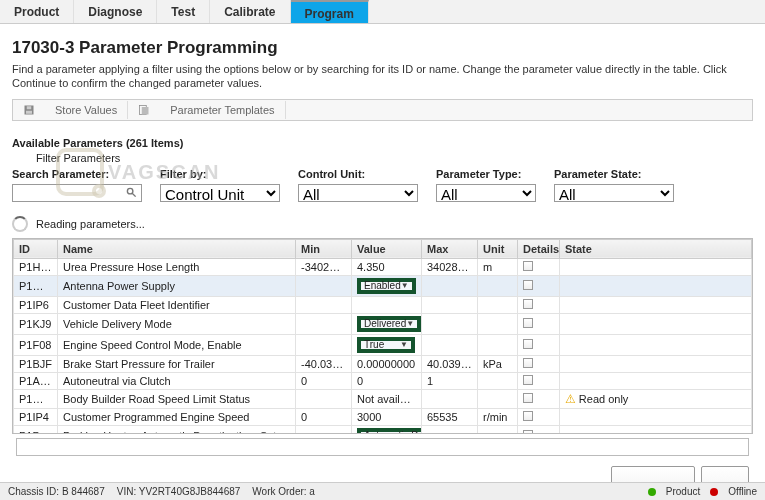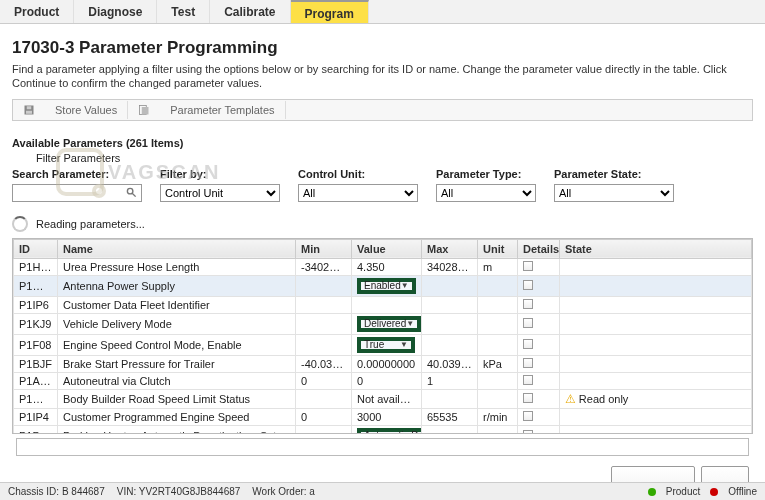--- a/index.html
+++ b/index.html
@@ -22,21 +22,21 @@
   }
   .tab {
     padding: 5px 14px;
     font-weight: bold;
     font-size: 12px;
     color: #333;
     border-right: 1px solid #e0e0e0;
     cursor: pointer;
   }
   .tab.active {
-    background: #fde047;
+    background: #0ea5e9;
     border-top: 2px solid #999;
   }
   .content { padding: 8px 12px; }
   .title { font-size: 17px; font-weight: bold; margin: 6px 0 4px; }
   .desc { font-size: 11px; color: #333; line-height: 1.3; margin-bottom: 8px; }
   .subtoolbar {
     display: flex;
     border: 1px solid #ccc;
     background: #f7f7f7;
     height: 22px;
@@ -49,21 +49,21 @@
     color: #666;
     border-right: 1px solid #ddd;
   }
   .subtab svg { width: 12px; height: 12px; }
   .avail { font-size: 11px; font-weight: bold; margin-top: 16px; }
   .filthead { font-size: 11px; font-weight: normal; margin-top: 3px; margin-left: 24px; }
   .filter-row { display: flex; gap: 18px; margin-top: 4px; align-items:flex-start;}
   .filter-col { display:flex; flex-direction:column; }
   .filter-col label { font-size:11px; font-weight:bold; margin-bottom:4px; }
   .filter-col select, .filter-col .searchbox {
-    font-size: 11px; height: 18px; border:1px solid #999; background:#fff;
+    font-size: 15px; height: 18px; border:1px solid #999; background:#fff;
   }
   .searchbox { width: 130px; display:flex; align-items:center; padding:0 4px; justify-content:space-between;}
   .filter-col select.filterby{width:120px;} 
   .filter-col select.cu{width:120px;}
   .filter-col select.pt{width:100px;}
   .filter-col select.ps{width:120px;}
   .status-row { display:flex; align-items:center; gap:8px; margin:14px 0 6px; font-size:11px;}
   .spinner {
     width:16px;height:16px;border:2px solid #ccc;border-top:2px solid #666;border-radius:50%;
     animation:spin 1s linear infinite;

